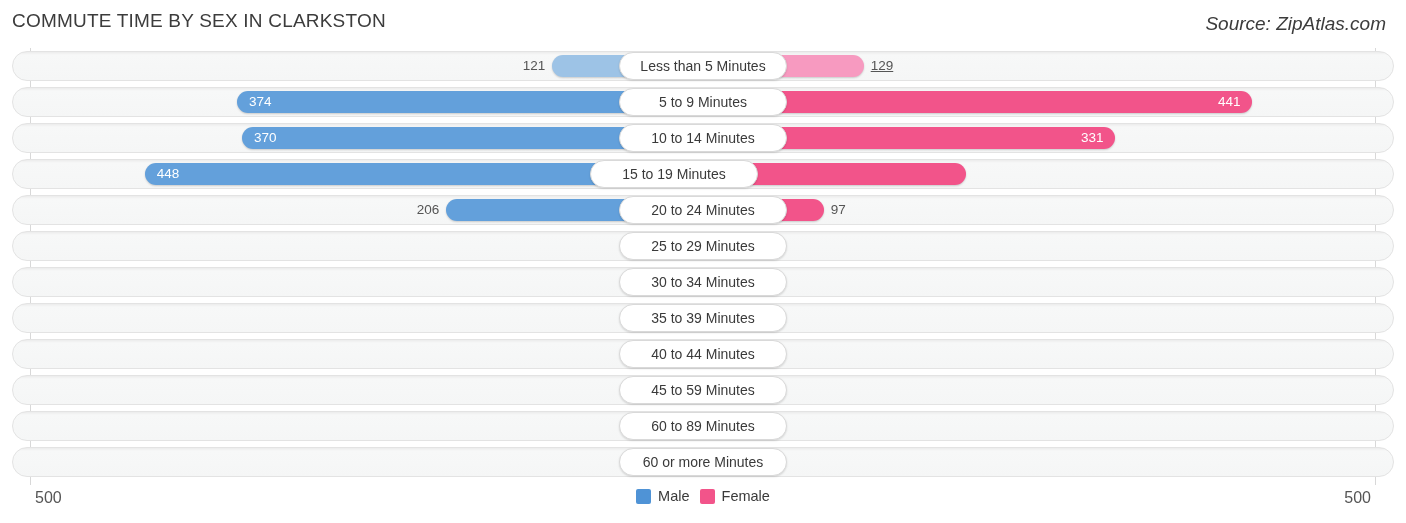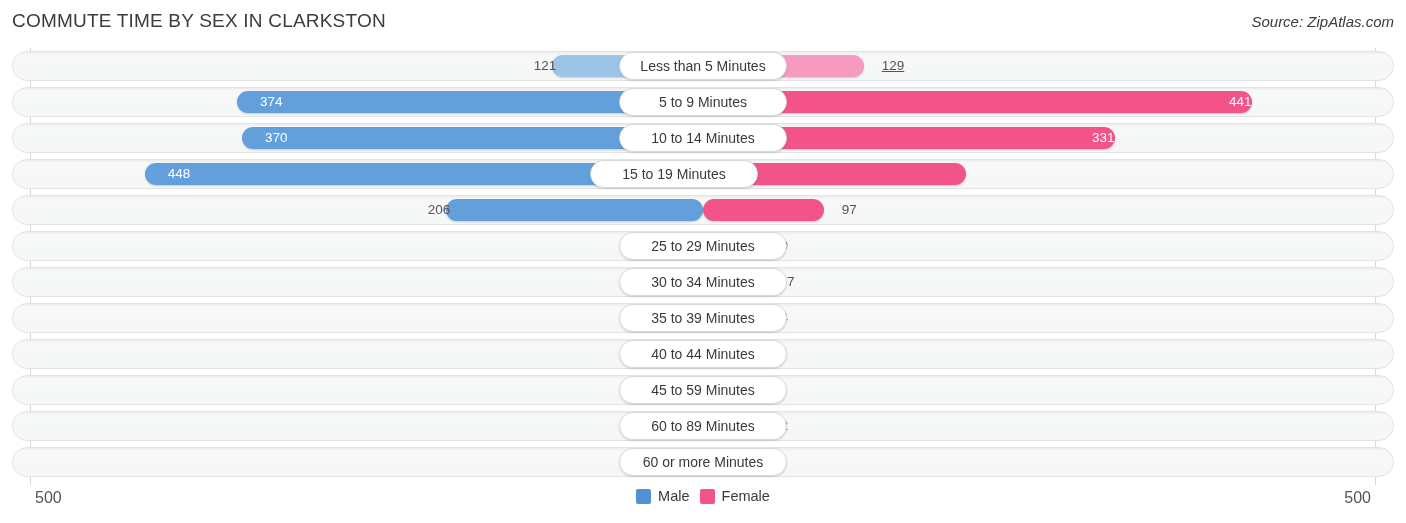--- a/index.html
+++ b/index.html
@@ -12,22 +12,22 @@
   }
   #chart-root{position:relative;width:1406px;height:523px;}
 
   
   .title{
     position:absolute;left:12px;top:10px;
     font-size:19px;color:#3c3c3c;letter-spacing:.2px;
     white-space:nowrap;
   }
   .source{
-    position:absolute;right:12px;top:13px;
-    font-size:15px;color:#3c3c3c;font-style:italic;
+    position:absolute;right:20px;top:13px;
+    font-size:19px;color:#3c3c3c;font-style:italic;
     white-space:nowrap;
   }
 
   
   .plot{
     position:absolute;left:0;top:48px;width:1406px;height:437px;
   }
   .gridline{
     position:absolute;top:0;bottom:0;width:1px;background:#d8d8d8;
   }
@@ -56,21 +56,21 @@
     box-shadow:0 1px 2px rgba(0,0,0,.18);
   }
   .bar.male{ background:#9dc3e6; }
   .bar.male.strong{ background:#63a0db; }
   .bar.female{ background:#f79ac0; }
   .bar.female.strong{ background:#f2548a; }
 
   .val{
     position:absolute;top:8px;
     font-size:13.5px;color:#555;
-    line-height:20px;white-space:nowrap;padding-left:11px;
+    line-height:20px;white-space:nowrap;
   }
   .val.inside{color:#ffffff;}
 
   .catpill{
     position:absolute;top:4px;height:28px;
     background:#ffffff;
     border:1px solid #d9d9d9;
     border-radius:14px;
     box-sizing:border-box;
     display:flex;align-items:center;justify-content:center;
@@ -139,20 +139,21 @@
           <div class="val inside" style="left: 156.792px;">448</div>
           <div class="val" style="left: 1022px; margin-top: 45px;">211</div>
           <div class="catpill" style="left: 590px; min-width: 168px;">15 to 19 Minutes</div>
         </div>
         <div class="row">
           <div class="track"></div>
           <div class="bar male strong" style="left: 446.324px; width: 256.676px;"></div>
           <div class="bar female strong" style="left: 703px; width: 120.862px;"></div>
           <div class="val" style="left: 0px; width: 439.324px; text-align: right;">206</div>
           <div class="val" style="left: 830.862px;">97</div>
+          <div class="catpill" style="left: 619px; min-width: 168px;">20 to 24 Minutes</div>
         </div>
         <div class="row">
           <div class="track"></div>
           <div class="bar male" style="left: 651px; width: 52px;"></div>
           <div class="bar female" style="left: 703px; width: 52px;"></div>
           <div class="val" style="left: 0px; width: 644px; text-align: right;">0</div>
           <div class="val" style="left: 762px;">19</div>
           <div class="catpill" style="left: 619px; min-width: 168px;">25 to 29 Minutes</div>
         </div>
         <div class="row">

